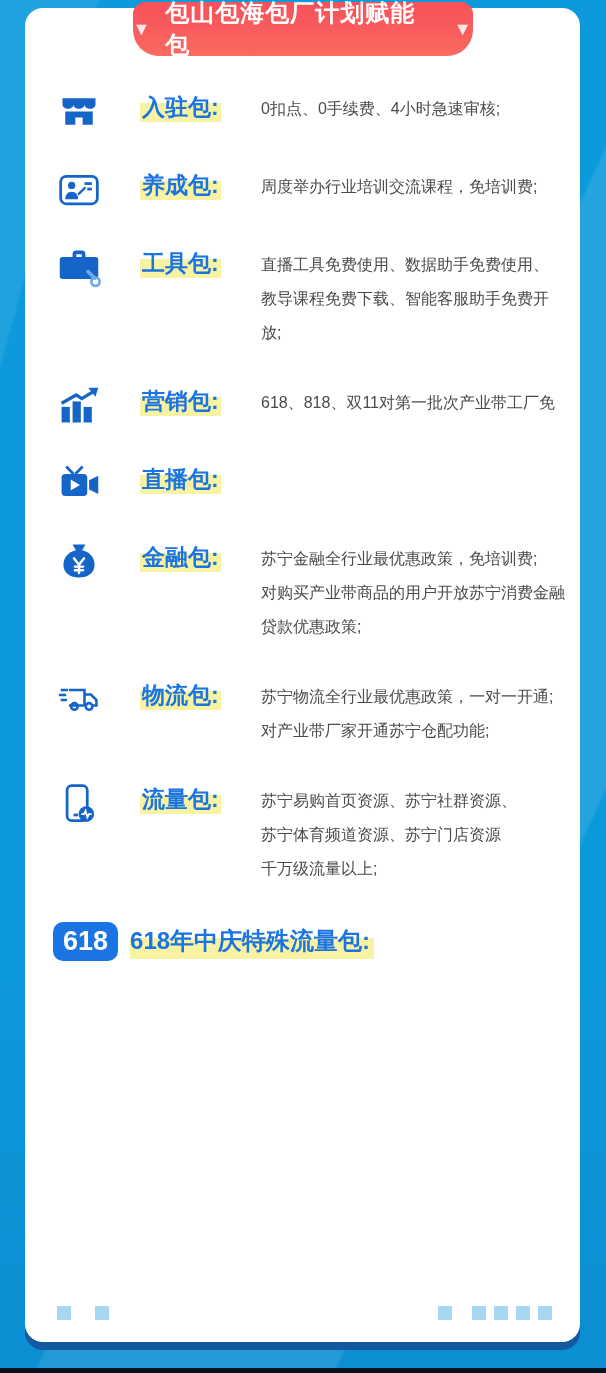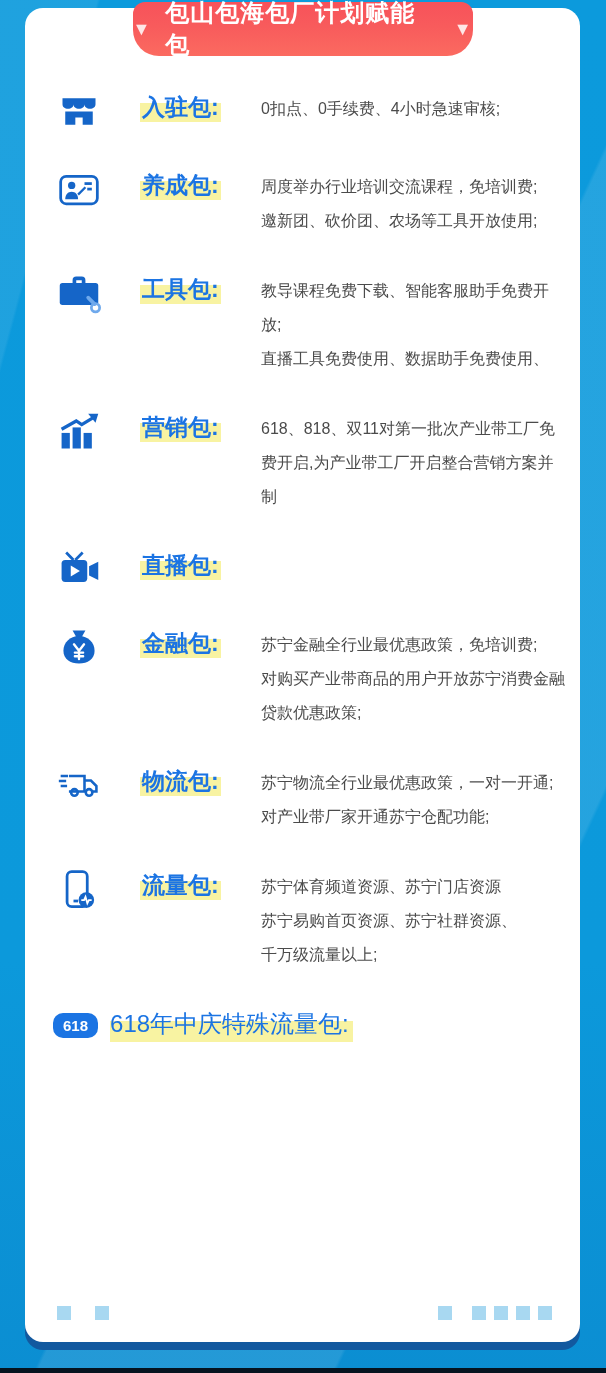--- a/index.html
+++ b/index.html
@@ -47,25 +47,25 @@
   .pkg-icon svg { width:44px; height:44px; display:block; }
   .hl {
     font-size:23px; font-weight:bold; color:var(--accent_blue,#1B74E3);
     background: linear-gradient(180deg, rgba(0,0,0,0) 32%, var(--highlight_yellow,#F8F3A2) 32%);
     padding: 0 2px 2px 2px; white-space:nowrap;
   }
   .pkg-text { font-size:16px; color:var(--body_text,#4B4B4B); line-height:34px; }
   .special-head { display:flex; align-items:center; gap:12px; margin-left:-4px; }
   .badge-618 {
     background: var(--accent_blue,#1B74E3); color:#fff;
-    font-size:15px; font-weight:bold;
+    font-size:27px; font-weight:bold;
     padding: 4px 10px; border-radius:10px;
   }
   .special-title {
-    font-size:24px; font-weight:normal; color:var(--accent_blue,#1B74E3);
+    font-size:24px; font-weight:bold; color:var(--accent_blue,#1B74E3);
     background: linear-gradient(180deg, rgba(0,0,0,0) 38%, var(--highlight_yellow,#F8F3A2) 38%);
     padding:0 4px 2px 0;
   }
   .deco { position:absolute; bottom:22px; display:flex; gap:8px; }
   .deco.left  { left:32px;  gap:24px; }
   .deco.right { right:28px; }
   .deco .sq { width:14px; height:14px; background:var(--square_blue,#A8D8F1); }
   .deco.right .sq:first-child { margin-right:12px; }
 </style>
 </head>
@@ -101,54 +101,52 @@
           <line x1="30" y1="17" x2="38" y2="17"></line>
           <line x1="33" y1="23" x2="38" y2="23"></line>
           <circle cx="16" cy="19" r="4" fill="currentColor" stroke="none"></circle>
           <path d="M9 34c0-5 3-8 7-8s7 3 7 8z" fill="currentColor" stroke="none"></path>
           <line x1="23" y1="29" x2="31" y2="21" stroke-width="2.5"></line>
         </svg>
       </div>
       <div><span class="hl">养成包:</span></div>
       <div class="pkg-text">
         <div>周度举办行业培训交流课程，免培训费;</div>
-        <div>邀新团、砍价团、农场等工具开放使用;</div>
       </div>
     </div>
 
     <div class="pkg">
       <div class="pkg-icon">
         <svg viewBox="0 0 48 48" fill="currentColor">
           <path d="M17 9a4 4 0 0 1 4-4h6a4 4 0 0 1 4 4v3h-4V9h-6v3h-4z"></path>
           <path d="M6 12h36a3 3 0 0 1 3 3v18a3 3 0 0 1-3 3H6a3 3 0 0 1-3-3V15a3 3 0 0 1 3-3z"></path>
           <path d="M34 28l7 7" stroke="#6FA9EC" stroke-width="4" fill="none" stroke-linecap="round"></path>
           <circle cx="42" cy="39" r="4.5" fill="none" stroke="#6FA9EC" stroke-width="3"></circle>
         </svg>
       </div>
       <div><span class="hl">工具包:</span></div>
       <div class="pkg-text">
+        <div>直播工具免费使用、数据助手免费使用、</div>
         <div>教导课程免费下载、智能客服助手免费开放;</div>
-        <div>直播工具免费使用、数据助手免费使用、</div>
       </div>
     </div>
 
     <div class="pkg">
       <div class="pkg-icon">
         <svg viewBox="0 0 48 48" fill="currentColor">
           <rect x="5" y="25" width="9" height="17"></rect>
           <rect x="17" y="19" width="9" height="23"></rect>
           <rect x="29" y="25" width="9" height="17"></rect>
           <polyline points="5,21 21,12 27,16 40,8" fill="none" stroke="currentColor" stroke-width="3.5"></polyline>
           <polygon points="34,4 45,4 42,14"></polygon>
         </svg>
       </div>
       <div><span class="hl">营销包:</span></div>
       <div class="pkg-text">
         <div>618、818、双11对第一批次产业带工厂免</div>
-        <div>费开启,为产业带工厂开启整合营销方案并制</div>
       </div>
     </div>
 
     <div class="pkg">
       <div class="pkg-icon">
         <svg viewBox="0 0 48 48" fill="currentColor">
           <path d="M10 5l8 8M28 5l-8 8" stroke="currentColor" stroke-width="3" fill="none"></path>
           <rect x="5" y="13" width="28" height="24" rx="4"></rect>
           <path d="M35 20l10-5v20l-10-5z"></path>
           <polygon points="15,19 25,25 15,31" fill="#fff"></polygon>
@@ -194,22 +192,22 @@
       <div class="pkg-icon">
         <svg viewBox="0 0 48 48" fill="none" stroke="currentColor" stroke-width="3">
           <rect x="11" y="4" width="22" height="38" rx="5"></rect>
           <line x1="18" y1="36" x2="23" y2="36"></line>
           <circle cx="32" cy="35" r="8.5" fill="currentColor" stroke="none"></circle>
           <path d="M26.5 35h3l1.6-3.5 2 7 1.7-3.5h3" stroke="#fff" stroke-width="2" fill="none"></path>
         </svg>
       </div>
       <div><span class="hl">流量包:</span></div>
       <div class="pkg-text">
+        <div>苏宁易购首页资源、苏宁社群资源、</div>
         <div>苏宁体育频道资源、苏宁门店资源</div>
-        <div>苏宁易购首页资源、苏宁社群资源、</div>
         <div>千万级流量以上;</div>
       </div>
     </div>
 
     <div>
       <div class="special-head">
         <span class="badge-618">618</span>
         <span class="special-title">618年中庆特殊流量包:</span>
       </div>
     </div>

